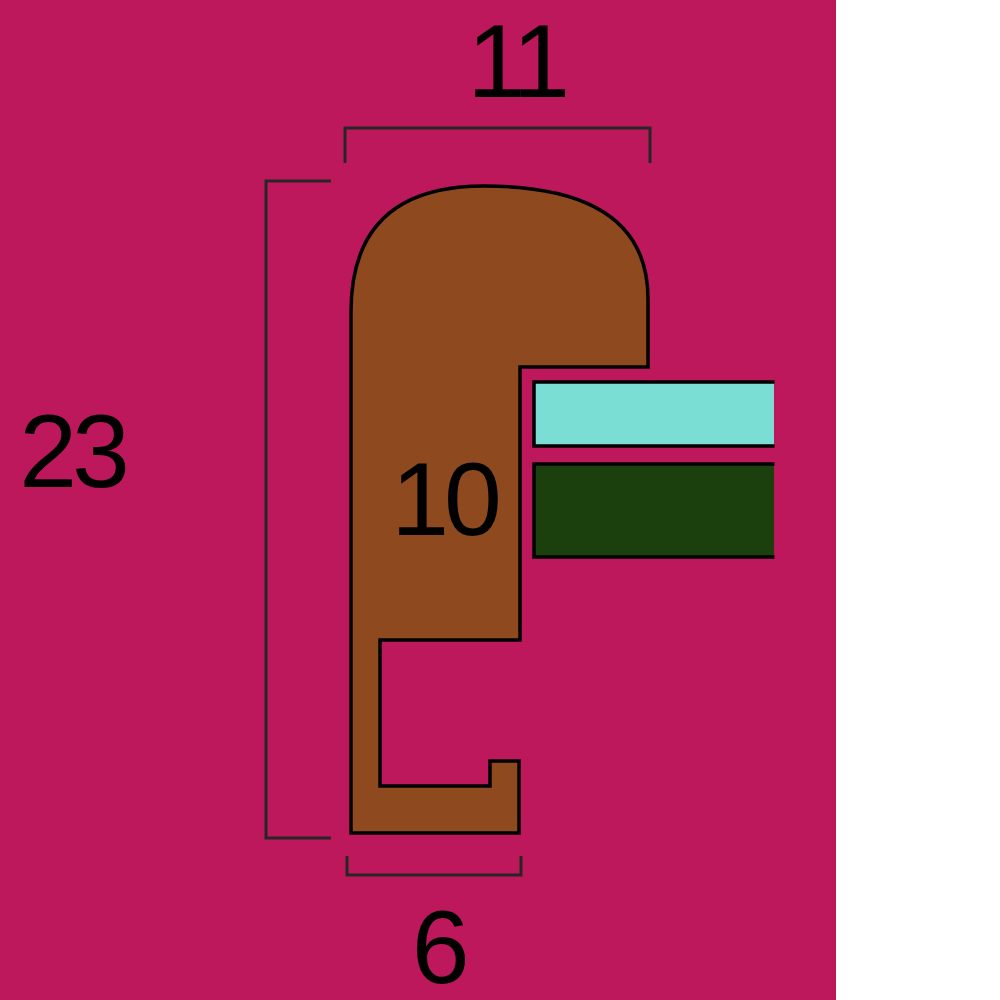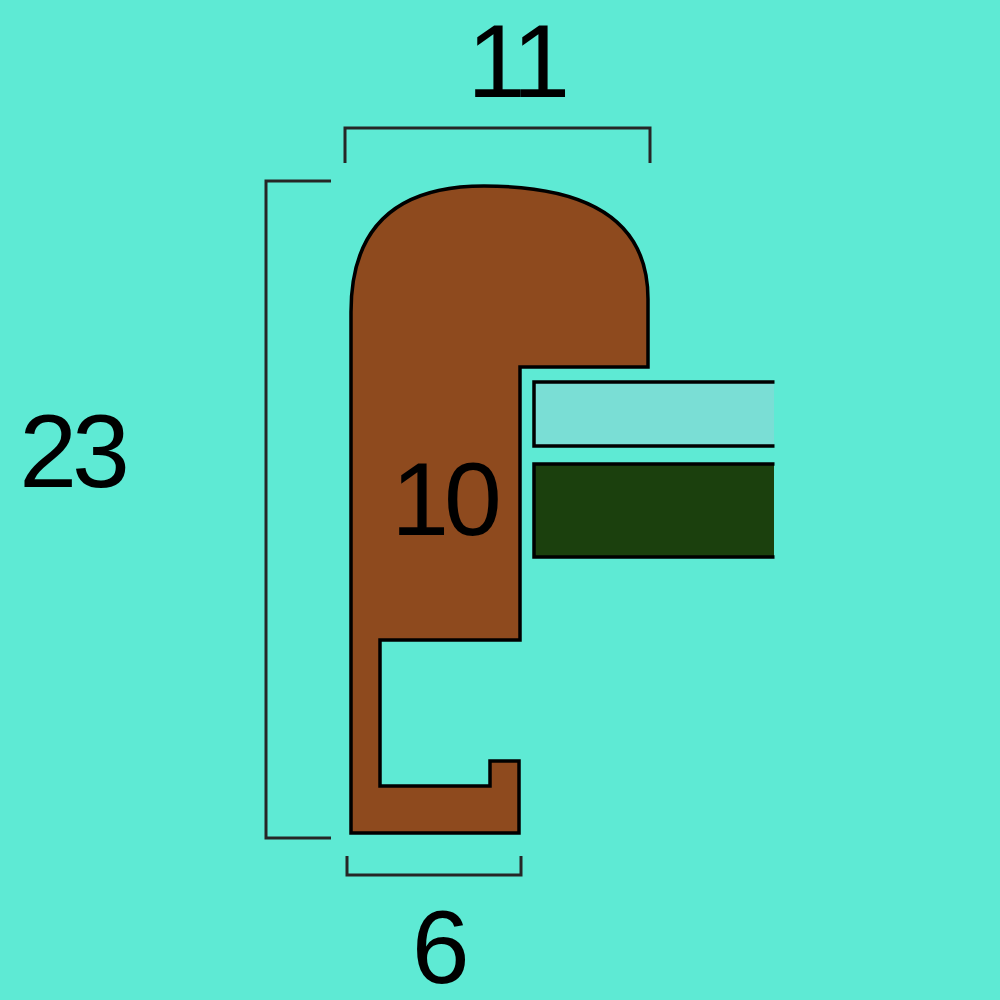--- a/index.html
+++ b/index.html
@@ -2,23 +2,23 @@
 <html><head>
 <meta charset="utf-8">
 <style>
   html, body {
     margin: 0;
     padding: 0;
     background: #ffffff;
   }
   .canvas {
     position: relative;
-    width: 1000px;
+    width: 836px;
     height: 1000px;
-    background: #5eead4;
+    background: #be185d;
     overflow: hidden;
     text-decoration: underline;
   }
   svg.diagram {
     position: absolute;
     left: 0;
     top: 0;
     width: 1000px;
     height: 1000px;
     display: block;

